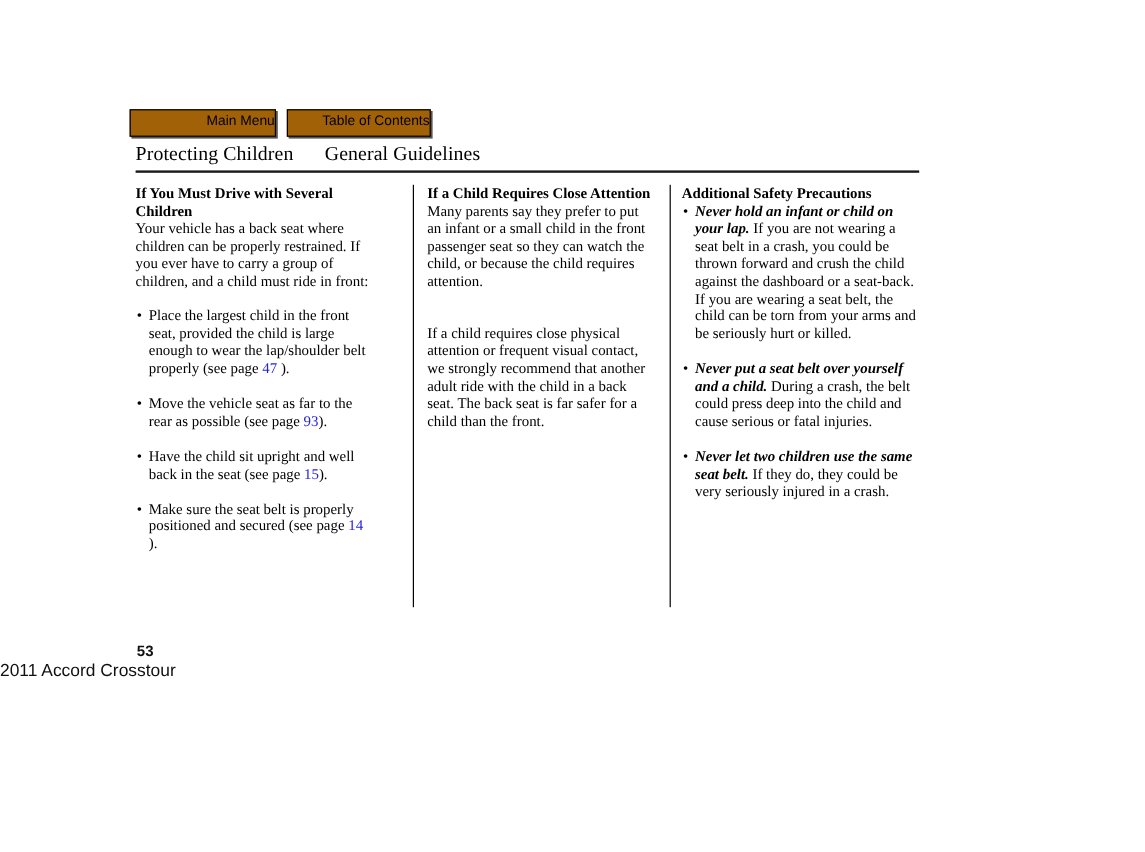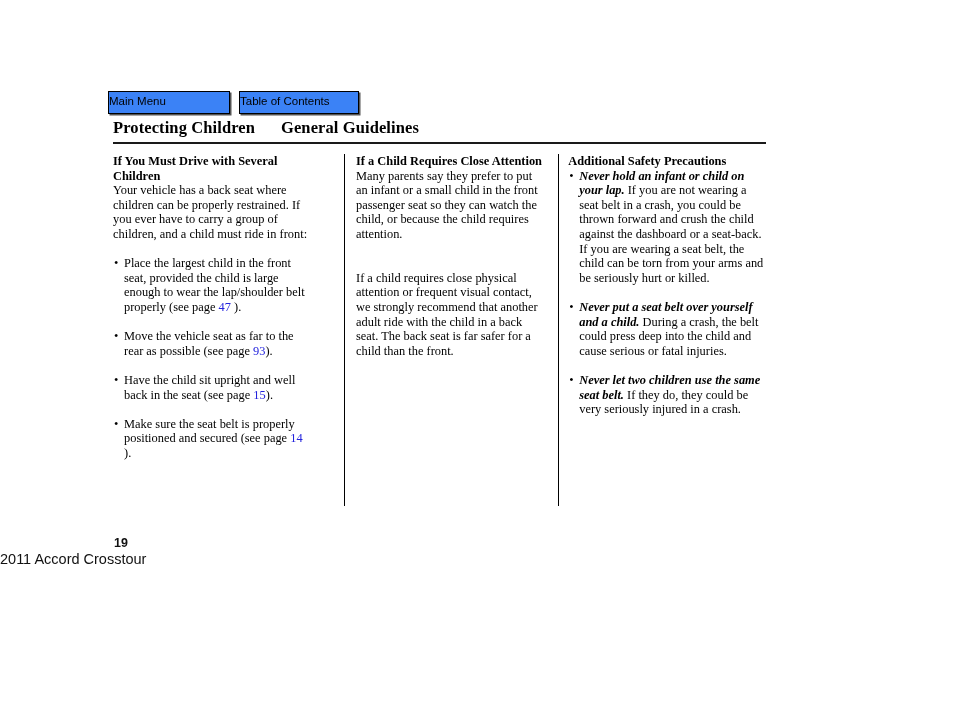--- a/index.html
+++ b/index.html
@@ -25,42 +25,42 @@
     top: 91px;
     display: flex;
     gap: 9px;
     align-items: flex-start;
   }
   .nav-btn {
     font-family: "Liberation Sans", "DejaVu Sans", sans-serif;
     font-size: 11.5px;
     line-height: 1;
     color: #000;
-    background: #3b82f6;
+    background: #a16207;
     border: 1px solid #000000;
     box-shadow: 1.5px 1.5px 0 0 #555555;
     padding: 4px 0 5px 0;
-    text-align: left;
+    text-align: right;
     cursor: pointer;
     box-sizing: border-box;
   }
   .nav-btn.main-menu { width: 122px; }
   .nav-btn.toc { width: 120px; }
 
   
   .page-header {
     position: absolute;
     left: 113px;
     top: 118px;
     width: 653px;
   }
   .header-titles {
     display: flex;
     align-items: baseline;
-    font-weight: bold;
+    font-weight: normal;
     font-size: 16.5px;
     letter-spacing: 0.1px;
     white-space: nowrap;
   }
   .header-section { }
   .header-sub { margin-left: 26px; }
   .header-rule {
     margin-top: 4px;
     border-top: 2px solid #1a1a1a;
     width: 653px;
@@ -219,14 +219,14 @@
         <span class="bullet-dot">•</span><span class="lead">Never put a seat belt over yourself and a child.</span><span> During a crash, the belt could press deep into the child and cause serious or fatal injuries.</span>
       </li>
       <li>
         <span class="bullet-dot">•</span><span class="lead">Never let two children use the same seat belt.</span><span> If they do, they could be very seriously injured in a crash.</span>
       </li>
     </ul>
   </div>
 
 </div>
 
-<div class="page-number">19</div>
+<div class="page-number">53</div>
 <div class="footer-model">2011 Accord Crosstour</div>
 
 </body></html>

